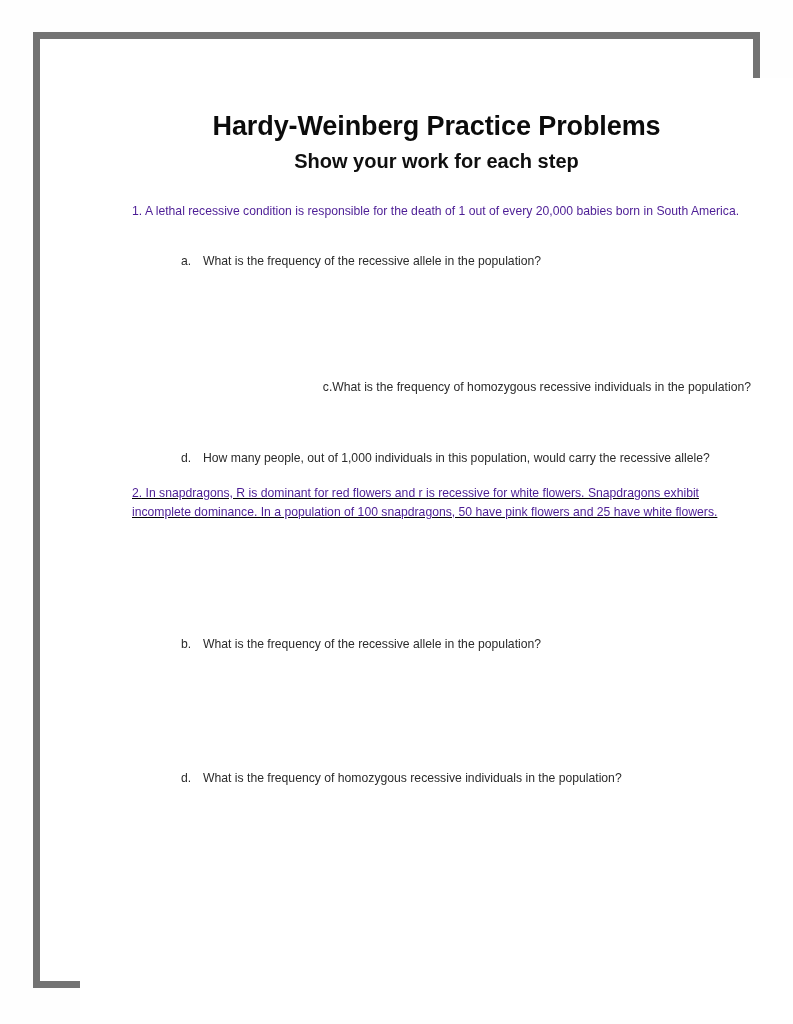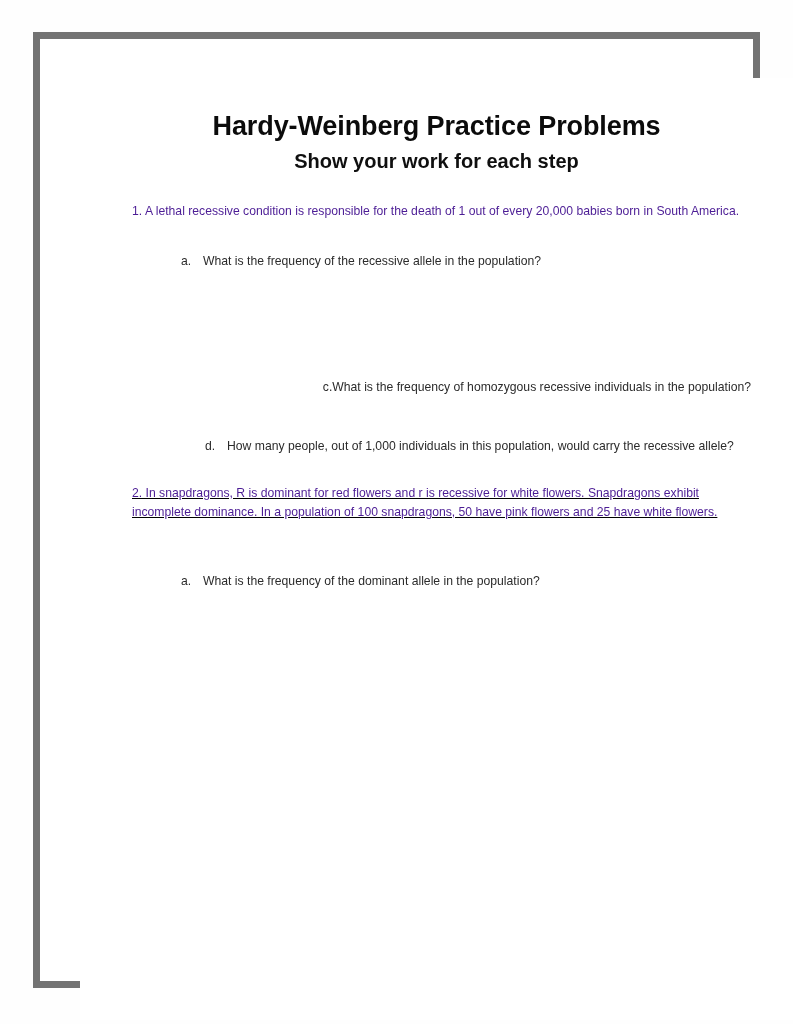--- a/index.html
+++ b/index.html
@@ -109,21 +109,21 @@
     color: #2b2b2b;
   }
   .sub-item .sub-text {
     display: inline;
   }
 
   
   .sub-item.pos-0 { top: 0px; }
   .sub-item.pos-1 { top: 63px; }
   .sub-item.pos-2 { top: 126px; text-align: right; }
-  .sub-item.pos-3 { top: 185px; margin-left: 24px; }
+  .sub-item.pos-3 { top: 197px; }
   .sub-item.pos-4 { top: 252px; }
 
   #q1-items { top: 0px; height: 220px; }
   #q2-items { top: 0px; height: 290px; }
 </style>
 </head>
 <body>
 
 <div class="page-scan">
   <div class="page-frame">
@@ -151,26 +151,29 @@
           </div>
 
         </div>
       </div>
 
       <div class="question" id="question-2">
         <div class="question-stem">2.  In snapdragons, R is dominant for red flowers and r is recessive for white flowers.  Snapdragons exhibit
 incomplete dominance.  In a population of 100 snapdragons, 50 have pink flowers and 25 have white flowers.</div>
         <div class="sub-items" id="q2-items" style="top: 50px;">
 
-          <div class="sub-item pos-0">
-            <span class="sub-letter">a.</span><span class="sub-text">What is the frequency of the dominant allele in the population?</span>
+
+          <div class="sub-item pos-1">
+            <span class="sub-letter">b.</span><span class="sub-text">What is the frequency of the recessive allele in the population?</span>
           </div>
 
 
-
+          <div class="sub-item pos-3">
+            <span class="sub-letter">d.</span><span class="sub-text">What is the frequency of homozygous recessive individuals in the population?</span>
+          </div>
 
 
         </div>
       </div>
 
     </div>
   </div>
 </div>
 
 </body></html>

